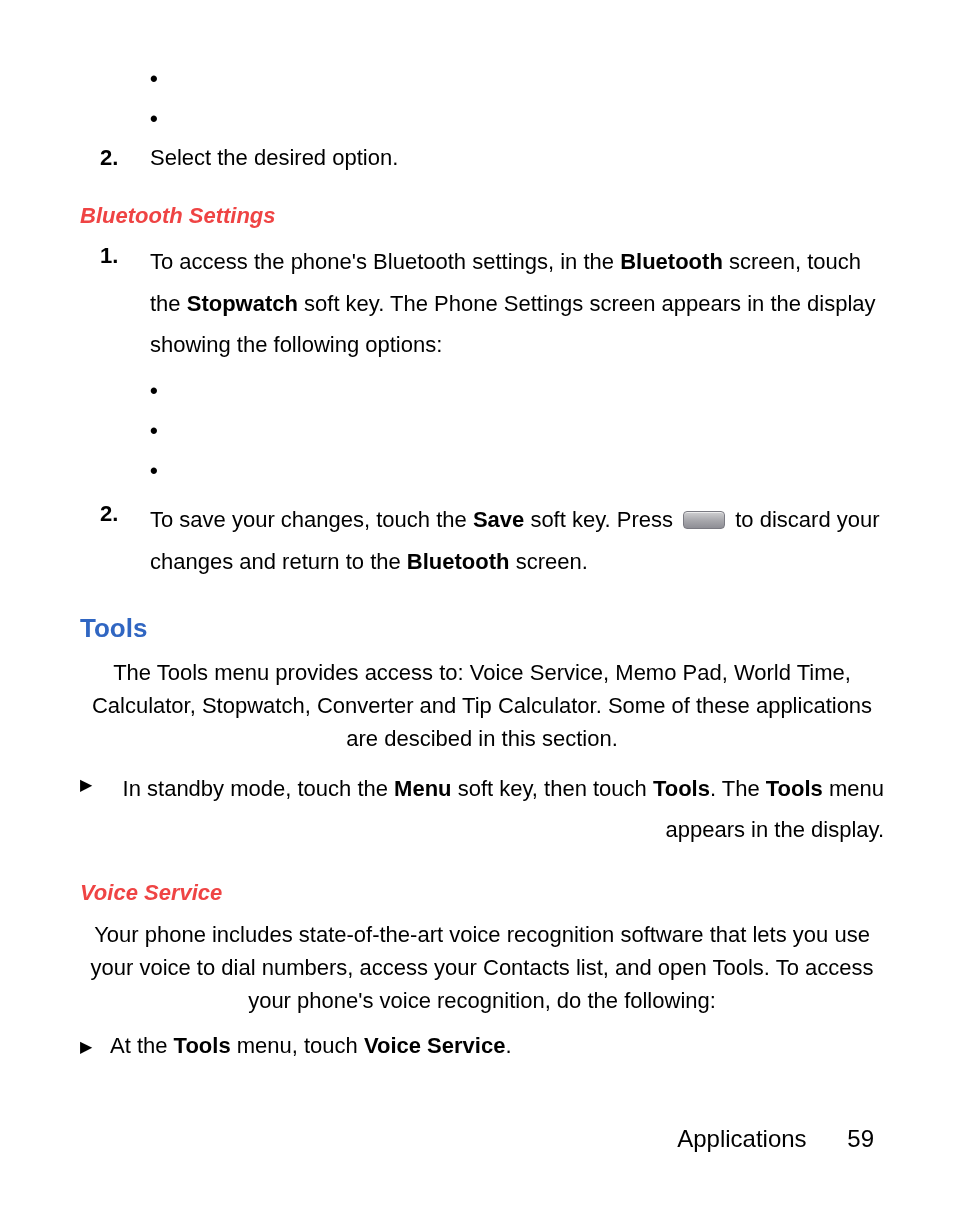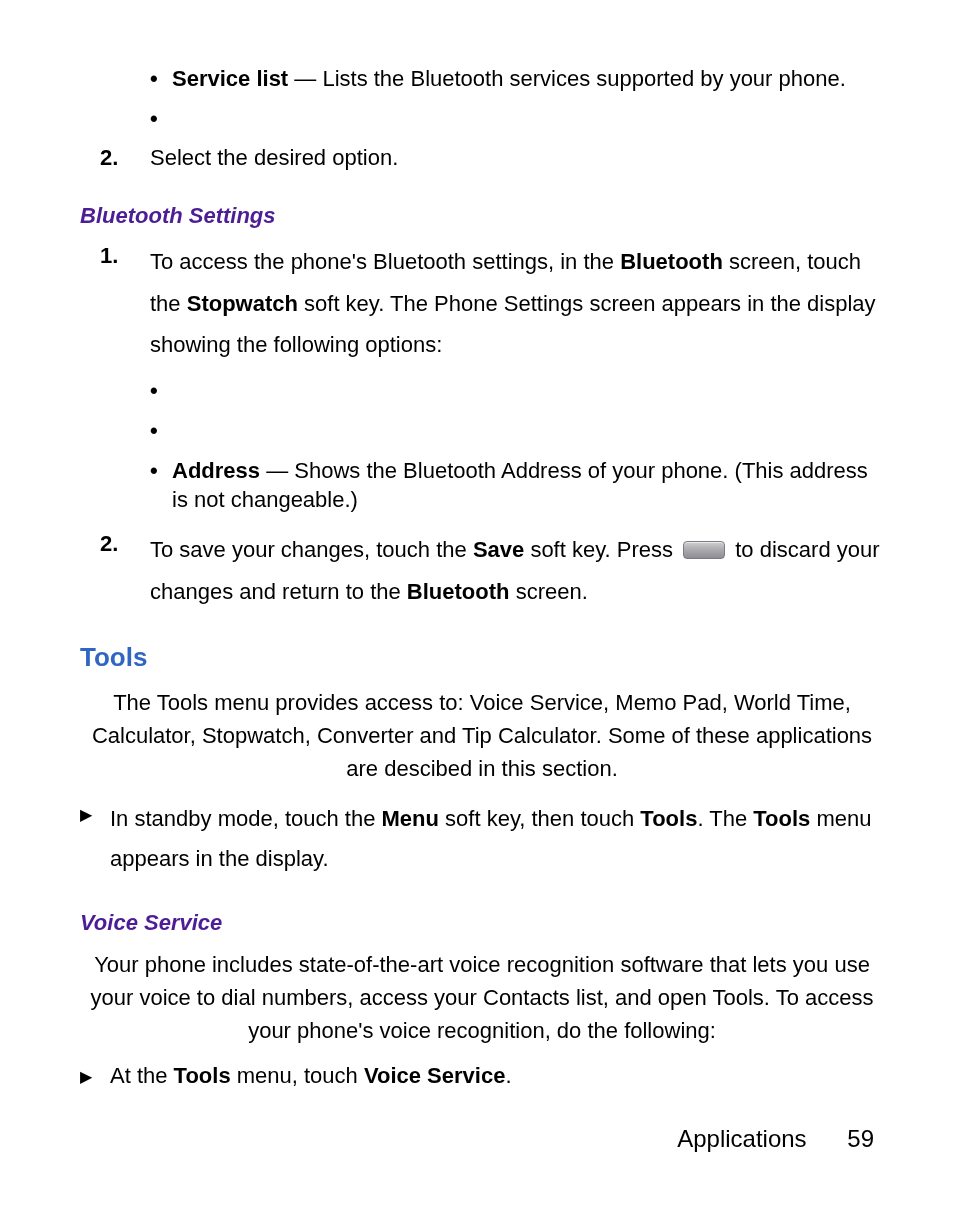--- a/index.html
+++ b/index.html
@@ -57,24 +57,24 @@
     margin-top: 14px;
   }
   .arrow {
     flex: 0 0 30px;
     font-size: 16px;
     padding-top: 5px;
   }
   .arrow-body {
     flex: 1;
   }
-  .arrow-body-gap { line-height: 1.85; }
+  .arrow-body-gap { line-height: 1.85; text-align: right; }
 
   .h-blue {
-    color: #4c1d95;
+    color: #ef4444;
     font-weight: bold;
     font-style: italic;
     font-size: 22px;
     margin-top: 28px;
     margin-bottom: 6px;
   }
   .h-sect {
     color: #3066c2;
     font-weight: bold;
     font-size: 26px;
@@ -109,23 +109,20 @@
   }
   .footer .pg { display:inline-block; margin-left: 34px; }
 </style>
 </head>
 <body>
 
 <div class="page">
 
   <div class="bul-row">
     <div class="bul-dot">•</div>
-    <div class="bul-body">
-      <span class="b">Service list</span><span> — Lists the Bluetooth services supported by your phone.</span>
-    </div>
   </div>
   <div class="bul-row">
     <div class="bul-dot">•</div>
   </div>
 
   <div class="num-row num-pad-1">
     <div class="num-marker">2.</div>
     <div class="num-body">Select the desired option.</div>
   </div>
 
@@ -139,23 +136,20 @@
   </div>
 
   <div class="bul-row">
     <div class="bul-dot">•</div>
   </div>
   <div class="bul-row">
     <div class="bul-dot">•</div>
   </div>
   <div class="bul-row">
     <div class="bul-dot">•</div>
-    <div class="bul-body">
-      <span class="b">Address</span><span> — Shows the Bluetooth Address of your phone. (This address is not changeable.)</span>
-    </div>
   </div>
 
   <div class="num-row num-pad-1" style="margin-top:14px;">
     <div class="num-marker">2.</div>
     <div class="num-body num-body-gap">
       <span>To save your changes, touch the </span><span class="b">Save</span><span> soft key. Press </span><span class="keyicon"></span><span> to discard your changes and return to the </span><span class="b">Bluetooth</span><span> screen.</span>
     </div>
   </div>
 
   <div class="h-sect">Tools</div>

